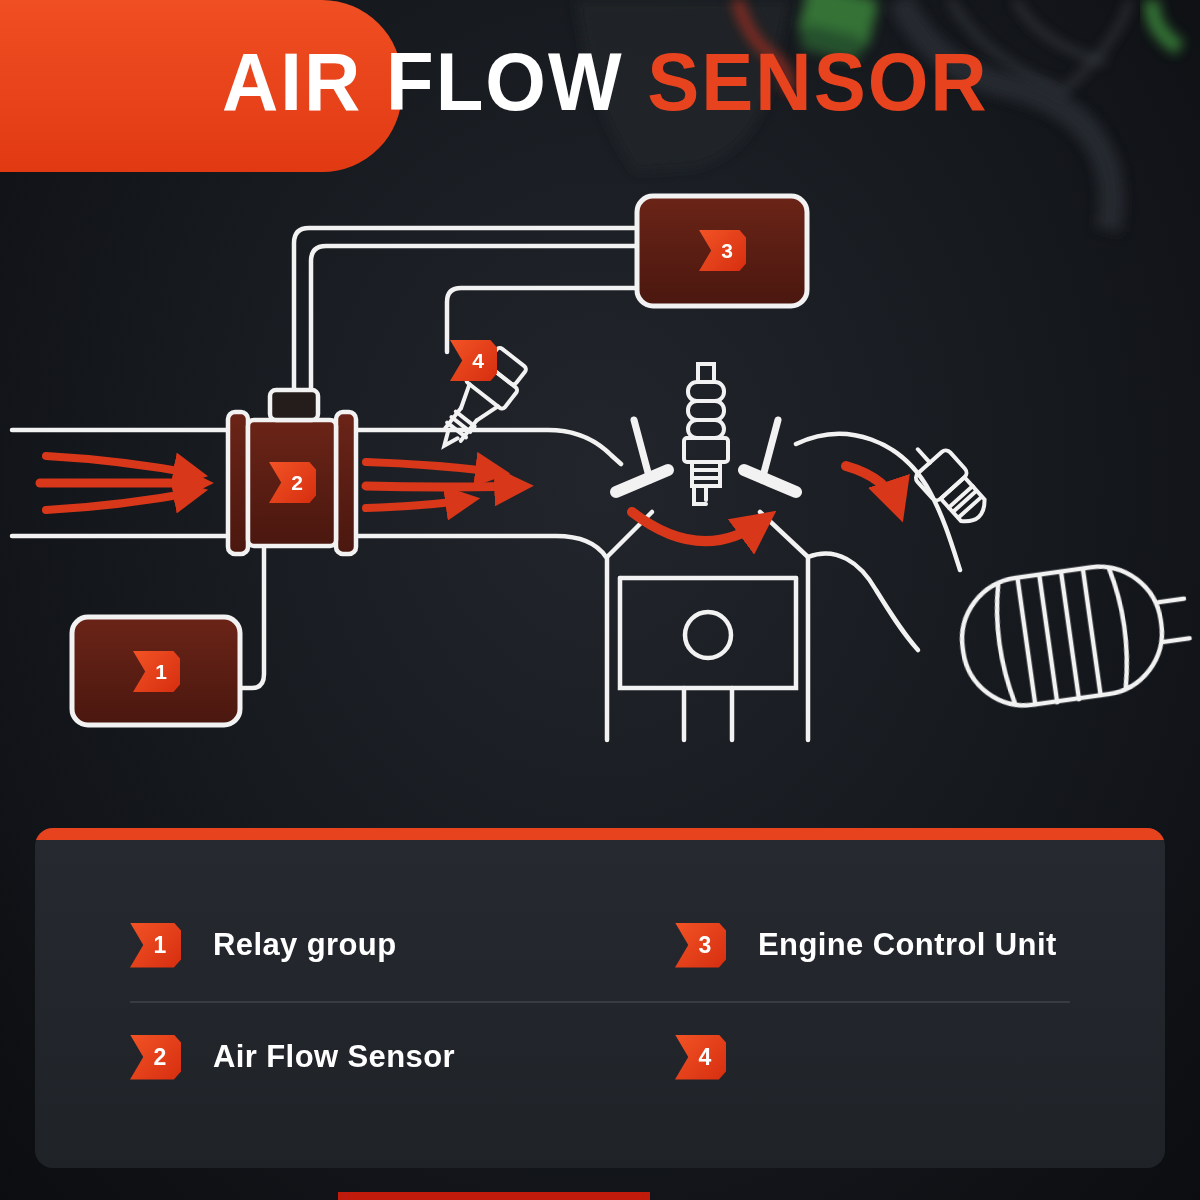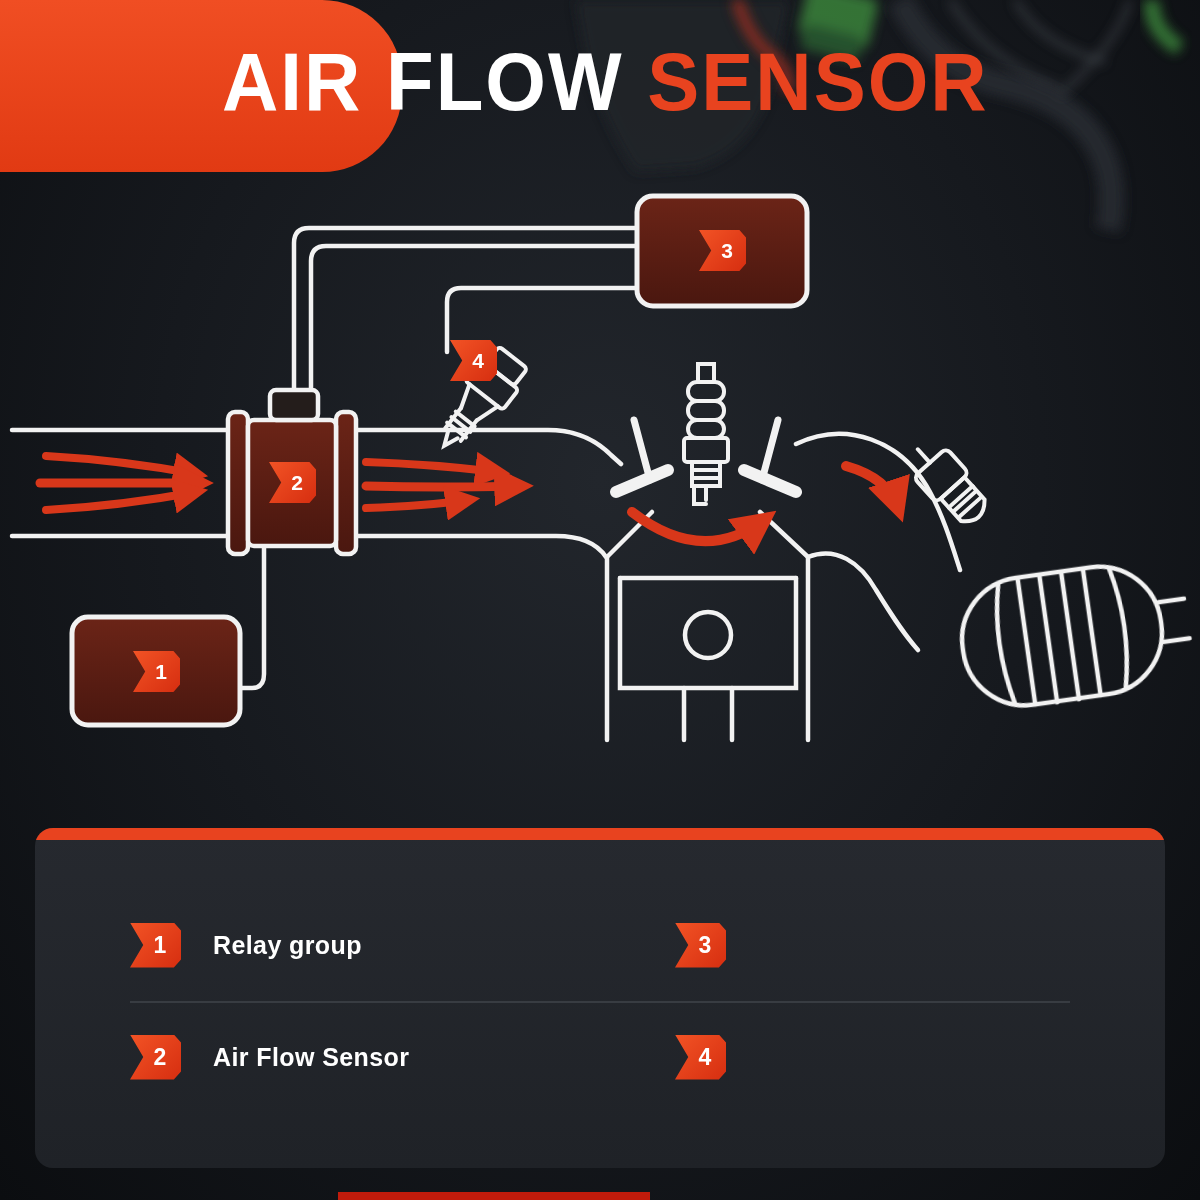--- a/index.html
+++ b/index.html
@@ -41,21 +41,21 @@
     background:linear-gradient(180deg,#26292f 0%, #1f2227 100%);
     border-radius:18px; overflow:hidden;
   }
   .legend-topbar { height:12px; width:100%; background:#e8431f; }
   .legend-grid {
     display:grid; grid-template-columns:1fr 1fr; grid-auto-rows:112px;
     padding-top:49px;
   }
   .legend-item { display:flex; align-items:center; gap:32px; padding-left:95px; }
   .legend-item:nth-child(even) { padding-left:75px; }
-  .legend-label { color:#ffffff; font-size:25px; font-weight:bold; letter-spacing:0.4px; }
+  .legend-label { color:#ffffff; font-size:31px; font-weight:bold; letter-spacing:0.4px; }
   .legend-divider {
     position:absolute; left:95px; top:173px; width:940px; height:2px;
     background:#383c42;
   }
 
   .bottom-accent {
     position:absolute; left:338px; top:1192px; width:312px; height:8px;
     background:#c11b0b; z-index:7;
   }
 </style>
@@ -218,20 +218,21 @@
         <div class="flag lg">
           <span>1</span>
         </div>
         <div class="legend-label">Relay group</div>
       </div>
 
       <div class="legend-item">
         <div class="flag lg">
           <span>3</span>
         </div>
+        <div class="legend-label">Engine Control Unit</div>
       </div>
 
       <div class="legend-item">
         <div class="flag lg">
           <span>2</span>
         </div>
         <div class="legend-label">Air Flow Sensor</div>
       </div>
 
       <div class="legend-item">

